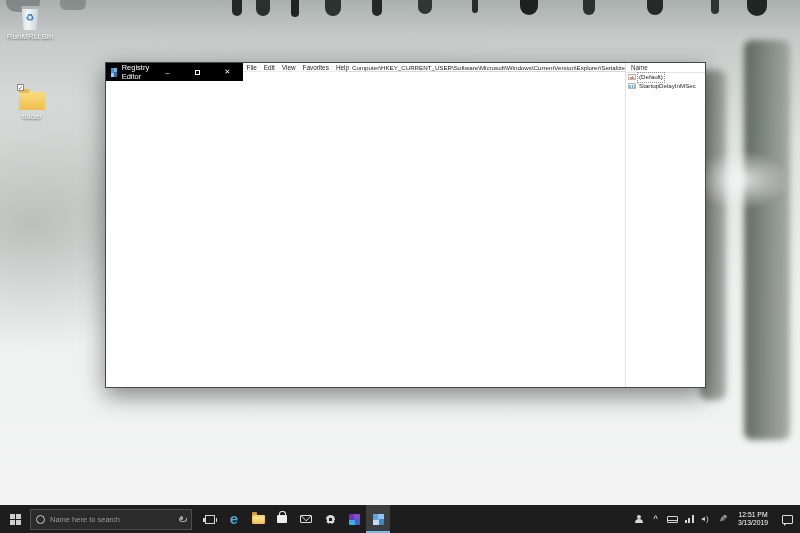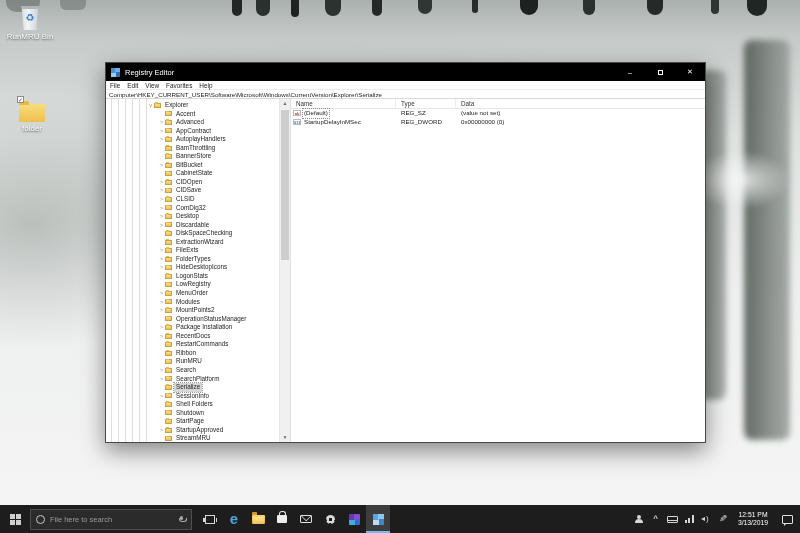--- a/index.html
+++ b/index.html
@@ -32,21 +32,21 @@
   .bin { width:20px; height:24px; margin:0 auto; position:relative;
     background:linear-gradient(90deg,#cfd6da,#f2f5f6 40%,#c4cbd0); clip-path:polygon(8% 0,92% 0,82% 100%,18% 100%);
     display:flex; align-items:center; justify-content:center; }
   .bin::before { content:""; position:absolute; top:0; left:0; right:0; height:3px; background:#aeb6ba; }
   .bin .recy { font-size:10px; color:#2e78c0; line-height:10px; }
   .folder-big { width:26px; height:18px; margin:0 auto; position:relative; background:linear-gradient(180deg,#f9dd7d,#eebf4e); border-radius:1px; }
   .folder-big::before { content:""; position:absolute; top:-3px; left:0; width:10px; height:4px; background:#e8b84a; border-radius:1px 1px 0 0; }
   .sel-check { position:absolute; top:-8px; left:-2px; width:7px; height:7px; background:#fff; border:1px solid #8a8a8a; font-size:6px; line-height:6px; color:#555; }
 
   
-  #regwin { position:absolute; left:105px; top:62px; width:601px; height:381px; background:#fff; border:1px solid #474747; box-shadow:0 8px 22px rgba(0,0,0,.45); display:flex; flex-direction:column; }
+  #regwin { position:absolute; left:105px; top:62px; width:601px; height:326px; background:#fff; border:1px solid #474747; box-shadow:0 8px 22px rgba(0,0,0,.45); display:flex; }
   .titlebar { height:18px; background:#000; color:#fff; display:flex; align-items:center; flex:0 0 18px; }
   .app-ico { width:9px; height:9px; margin:0 5px; background:conic-gradient(#6db1e8 0 25%, #2f6fb0 0 50%, #9cc9ee 0 75%, #4a8fd0 0); }
   .title-txt { font-size:7.5px; }
   .win-ctrls { margin-left:auto; display:flex; height:100%; }
   .wc { width:30px; height:100%; display:flex; align-items:center; justify-content:center; color:#fff; font-size:7px; }
   .wc .sq { width:5px; height:5px; border:1px solid #fff; }
   .menubar { height:9px; flex:0 0 9px; background:#fff; border-bottom:1px solid #ececec; display:flex; align-items:center; gap:7px; padding-left:4px; }
   .menubar span { font-size:6.4px; color:#222; }
   .addrbar { height:9px; flex:0 0 9px; background:#fff; border-bottom:1px solid #d9d9d9; display:flex; align-items:center; padding-left:3px; }
   .addrbar span { font-size:6.2px; color:#222; white-space:nowrap; }
@@ -148,21 +148,21 @@
     <div class="tree t4"></div>
     <div class="snowpatch"></div>
   </div>
 
   <div class="desk-icon" style="left:4px; top:6px;">
     <div class="bin">
         <span class="recy">♻</span>
       </div>
     <div class="lbl">RunMRU Bin</div>
   </div>
-  <div class="desk-icon" style="left:6px; top:104px;">
+  <div class="desk-icon" style="left:6px; top:92px;">
     <div class="folder-big">
       <span class="sel-check">✓</span>
     </div>
     <div class="lbl">folder</div>
   </div>
 
   <div id="regwin">
     <div class="titlebar">
       <span class="app-ico"></span>
       <span class="title-txt">Registry Editor</span>
@@ -426,21 +426,21 @@
     <div class="start-btn">
       <span class="win-logo">
           <i></i>
           <i></i>
           <i></i>
           <i></i>
         </span>
     </div>
     <div class="searchbox">
       <span class="cortana-ring"></span>
-      <span class="search-txt">File here to search</span>
+      <span class="search-txt">Name here to search</span>
       <span class="mic"></span>
     </div>
     <div id="tb-apps">
         <div class="tb-btn">
           <span class="gi gi-task-view"></span>
         </div>
         <div class="tb-btn">
           <span class="gi gi-edge">e</span>
         </div>
         <div class="tb-btn">

